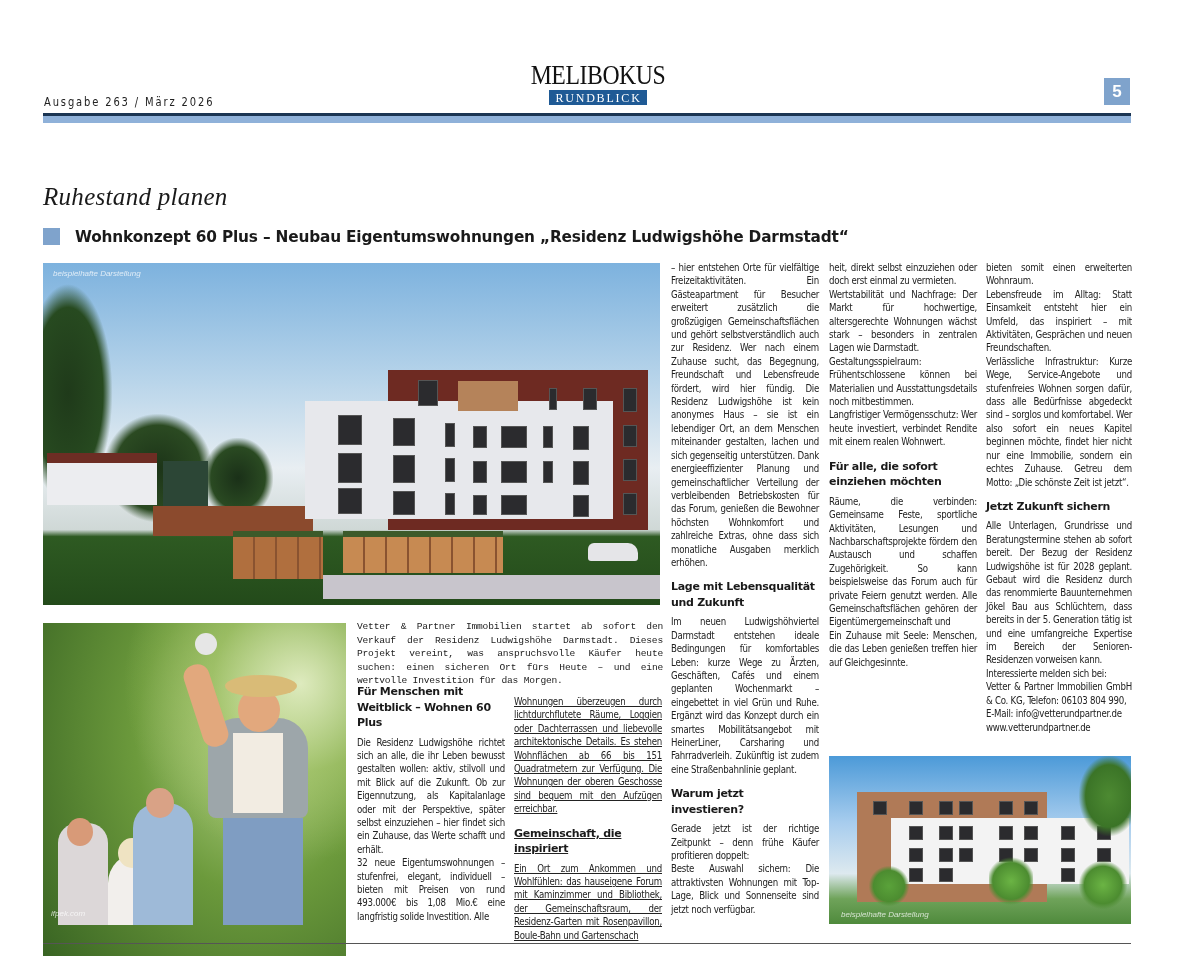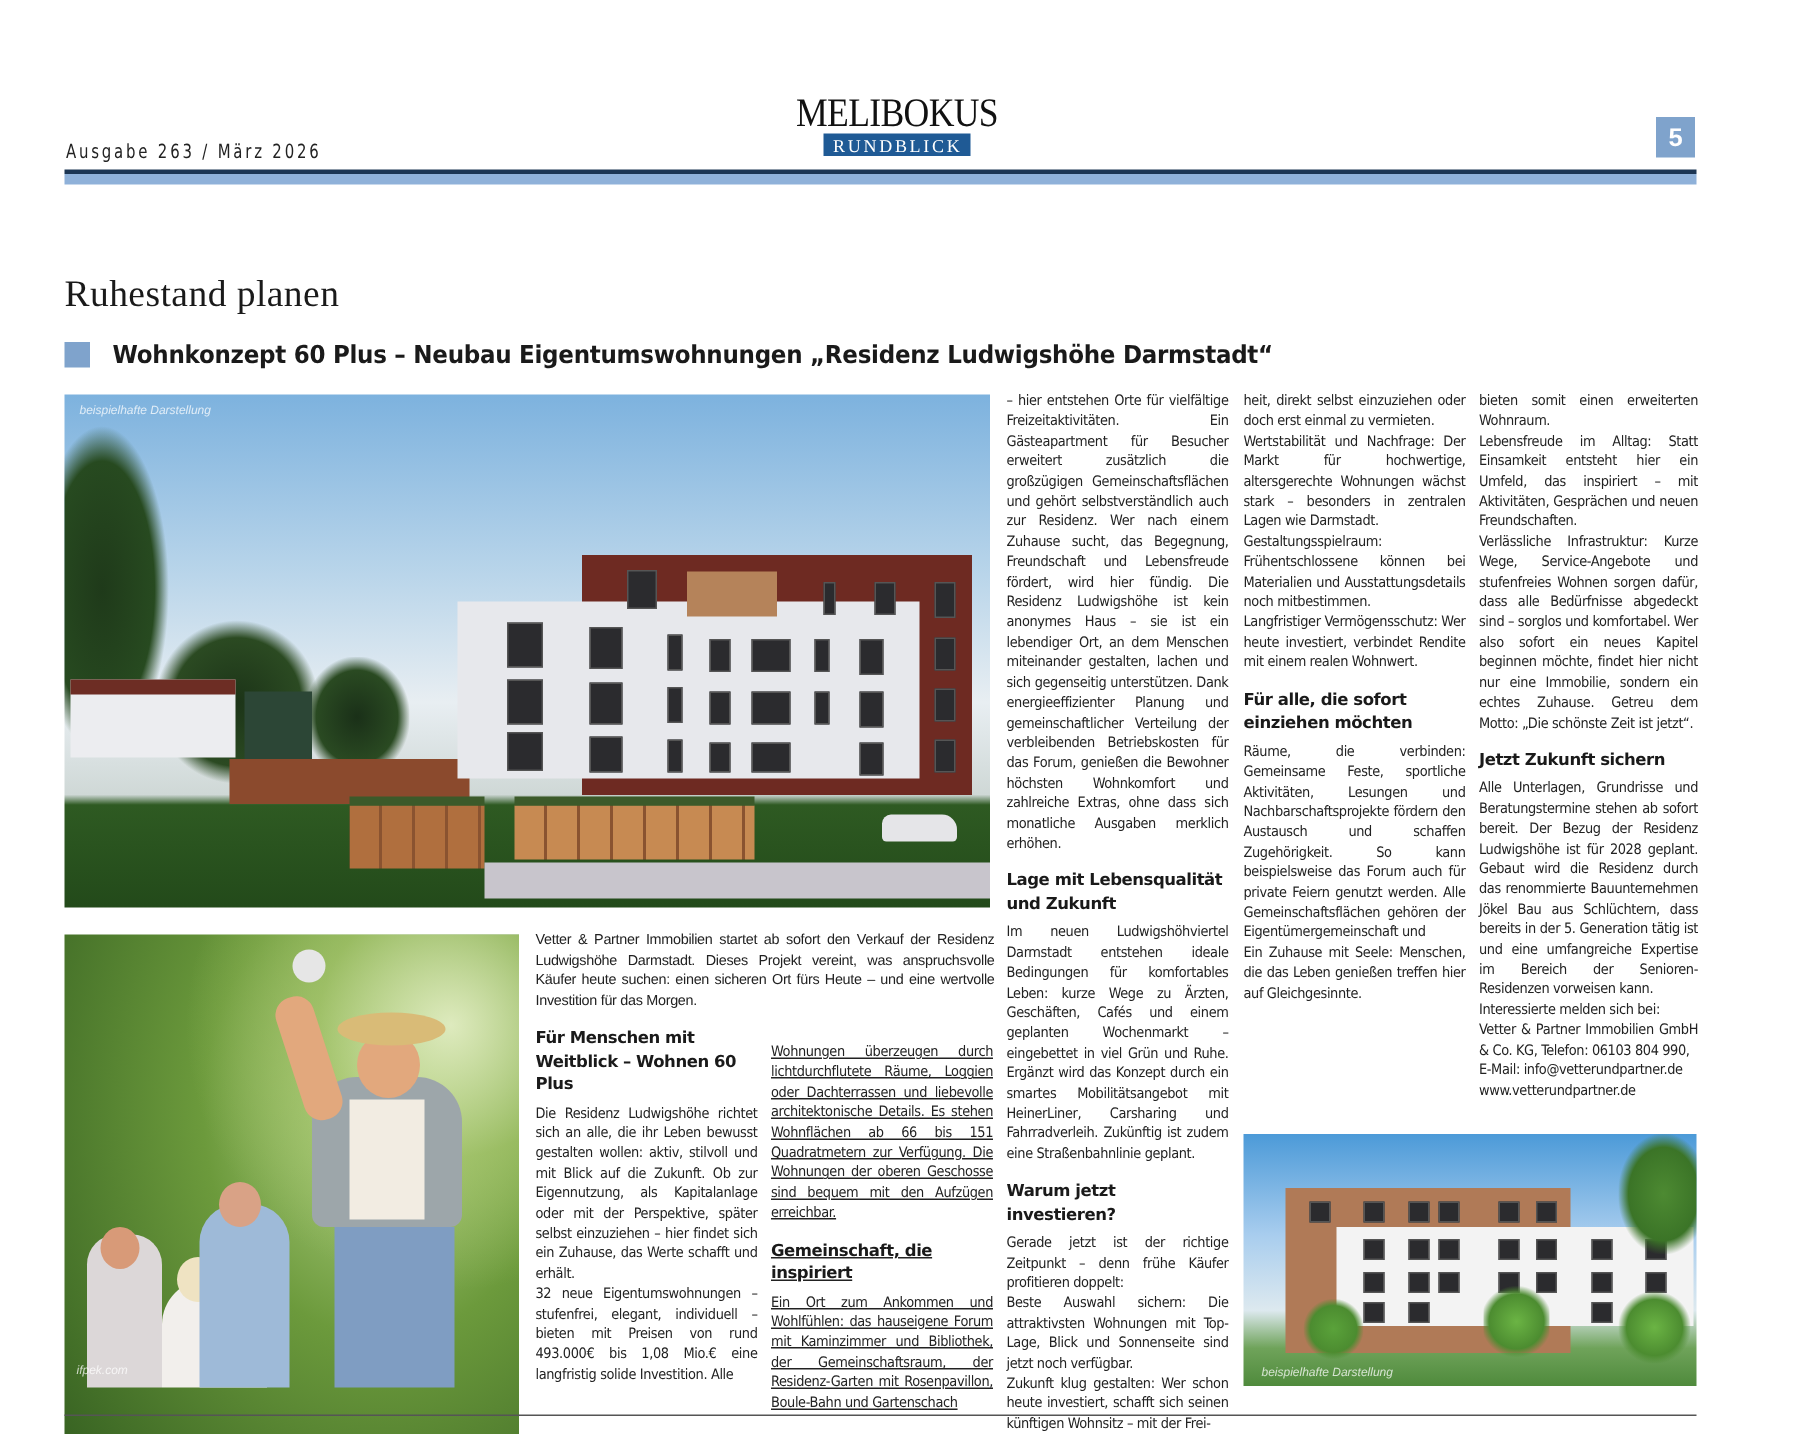--- a/index.html
+++ b/index.html
@@ -9,42 +9,42 @@
   .masthead { position: absolute; left: 0; top: 0; width: 1200px; height: 130px; }
   .issue { position: absolute; left: 44px; top: 94px; font-family: "DejaVu Sans Condensed", "DejaVu Sans", sans-serif; font-size: 13px; letter-spacing: 2.2px; color: #222; transform: scaleX(0.85); transform-origin: left; }
   .logo { position: absolute; left: 500px; top: 62px; width: 196px; text-align: center; }
   .logo-main { font-family: "Liberation Serif", serif; font-size: 27px; letter-spacing: -0.5px; color: #111; line-height: 26px; transform: scaleX(0.88); }
   .logo-sub { display: inline-block; margin-top: 1px; background: #1f5a95; color: #fff; font-family: "Liberation Serif", serif; font-size: 12px; letter-spacing: 1.8px; padding: 1px 5px 0 6px; line-height: 14px; }
   .pagenum { position: absolute; left: 1104px; top: 78px; width: 26px; height: 27px; background: #7fa3cc; color: #fff; font-weight: bold; font-size: 17px; text-align: center; line-height: 27px; }
   .rule-dark { position: absolute; left: 43px; top: 113px; width: 1088px; height: 3px; background: #1b3553; }
   .rule-light { position: absolute; left: 43px; top: 116px; width: 1088px; height: 7px; background: #8fb1d9; }
 
   
-  .kicker { position: absolute; left: 43px; top: 183px; font-family: "Liberation Serif", serif; font-size: 25px; color: #1a1a1a; letter-spacing: 0.3px; }
+  .kicker { position: absolute; left: 43px; top: 183px; font-family: "Liberation Serif", serif; font-style: italic; font-size: 25px; color: #1a1a1a; letter-spacing: 0.3px; }
   .headline-row { position: absolute; left: 43px; top: 226px; height: 20px; display: flex; align-items: center; }
   .headline-square { width: 17px; height: 17px; background: #7fa3cc; margin-right: 15px; }
   .headline { font-family: "DejaVu Sans", sans-serif; font-weight: bold; font-size: 16.5px; color: #1a1a1a; letter-spacing: -0.2px; transform: scaleX(0.93); transform-origin: left; white-space: nowrap; }
 
   
   .img { position: absolute; overflow: hidden; padding-left: 27px; }
   .img-main { left: 43px; top: 263px; width: 617px; height: 342px; background: linear-gradient(180deg, #7db2de 0%, #b9d5ea 35%, #e8eef2 60%, #cfd8d6 78%, #2e5a22 80%, #234a1a 100%); }
   .img-seniors { left: 43px; top: 623px; width: 303px; height: 386px; background: radial-gradient(ellipse at 70% 30%, #b8d68a 0%, #6c9a3c 40%, #2f5a1e 100%); }
   .img-building2 { left: 829px; top: 756px; width: 302px; height: 168px; background: linear-gradient(180deg, #4c9ad8 0%, #a8cdee 40%, #dde9ef 70%, #6fa35a 85%, #4f8a3c 100%); }
   .caption-overlay { position: absolute; font-family: "Liberation Sans", sans-serif; font-style: italic; font-size: 8px; color: rgba(255,255,255,0.75); }
 
   
   .bld { position: absolute; }
   .win { position: absolute; background: #2b2b2e; border: 1px solid #555; }
 
   
   .col { position: absolute; font-family: "DejaVu Sans Condensed", "DejaVu Sans", sans-serif; font-size: 9.6px; line-height: 13.4px; color: #222; text-align: justify; letter-spacing: -0.25px; }
   .col p { margin: 0; }
   .col h3 { font-family: "DejaVu Sans", sans-serif; font-size: 11px; line-height: 15.5px; font-weight: bold; color: #1a1a1a; letter-spacing: -0.3px; margin: 10px 0 5px 0; text-align: left; }
   .col h3:first-child { margin-top: 0; }
-  .intro { position: absolute; left: 357px; top: 620px; width: 306px; font-family: Liberation Sans, sans-serif; font-size: 9.6px; line-height: 13.6px; color: #222; text-align: justify; letter-spacing: -0.2px; }
+  .intro { position: absolute; left: 357px; top: 620px; width: 306px; font-family: Liberation Mono, monospace; font-size: 9.6px; line-height: 13.6px; color: #222; text-align: justify; letter-spacing: -0.2px; }
 
   .bottom-rule { position: absolute; left: 43px; top: 943px; width: 1088px; height: 1px; background: #555; }
 </style>
 </head>
 <body>
 
 <div class="masthead">
   <div class="issue">Ausgabe 263 / März 2026</div>
   <div class="logo">
     <div class="logo-main">MELIBOKUS</div>
@@ -152,21 +152,20 @@
   <p>Ein Ort zum Ankommen und Wohlfühlen: das hauseigene Forum mit Kaminzimmer und Bibliothek, der Gemeinschaftsraum, der Residenz-Garten mit Rosenpavillon, Boule-Bahn und Gartenschach</p>
 </div>
 
 <div class="col" style="left:671px;top:261px;width:148px;">
   <p>– hier entstehen Orte für vielfältige Freizeitaktivitäten. Ein Gästeapartment für Besucher erweitert zusätzlich die großzügigen Gemeinschaftsflächen und gehört selbstverständlich auch zur Residenz. Wer nach einem Zuhause sucht, das Begegnung, Freundschaft und Lebensfreude fördert, wird hier fündig. Die Residenz Ludwigshöhe ist kein anonymes Haus – sie ist ein lebendiger Ort, an dem Menschen miteinander gestalten, lachen und sich gegenseitig unterstützen. Dank energieeffizienter Planung und gemeinschaftlicher Verteilung der verbleibenden Betriebskosten für das Forum, genießen die Bewohner höchsten Wohnkomfort und zahlreiche Extras, ohne dass sich monatliche Ausgaben merklich erhöhen.</p>
   <h3>Lage mit Lebensqualität und Zukunft</h3>
   <p>Im neuen Ludwigshöhviertel Darmstadt entstehen ideale Bedingungen für komfortables Leben: kurze Wege zu Ärzten, Geschäften, Cafés und einem geplanten Wochenmarkt – eingebettet in viel Grün und Ruhe. Ergänzt wird das Konzept durch ein smartes Mobilitätsangebot mit HeinerLiner, Carsharing und Fahrradverleih. Zukünftig ist zudem eine Straßenbahnlinie geplant.</p>
   <h3>Warum jetzt investieren?</h3>
   <p>Gerade jetzt ist der richtige Zeitpunkt – denn frühe Käufer profitieren doppelt:</p>
   <p>Beste Auswahl sichern: Die attraktivsten Wohnungen mit Top-Lage, Blick und Sonnenseite sind jetzt noch verfügbar.</p>
-  <p>Zukunft klug gestalten: Wer schon heute investiert, schafft sich seinen künftigen Wohnsitz – mit der Frei-</p>
 </div>
 
 <div class="col" style="left:829px;top:261px;width:148px;">
   <p>heit, direkt selbst einzuziehen oder doch erst einmal zu vermieten.</p>
   <p>Wertstabilität und Nachfrage: Der Markt für hochwertige, altersgerechte Wohnungen wächst stark – besonders in zentralen Lagen wie Darmstadt.</p>
   <p>Gestaltungsspielraum: Frühentschlossene können bei Materialien und Ausstattungsdetails noch mitbestimmen.</p>
   <p>Langfristiger Vermögensschutz: Wer heute investiert, verbindet Rendite mit einem realen Wohnwert.</p>
   <h3>Für alle, die sofort einziehen möchten</h3>
   <p>Räume, die verbinden: Gemeinsame Feste, sportliche Aktivitäten, Lesungen und Nachbarschaftsprojekte fördern den Austausch und schaffen Zugehörigkeit. So kann beispielsweise das Forum auch für private Feiern genutzt werden. Alle Gemeinschaftsflächen gehören der Eigentümergemeinschaft und</p>
   <p>Ein Zuhause mit Seele: Menschen, die das Leben genießen treffen hier auf Gleichgesinnte.</p>

